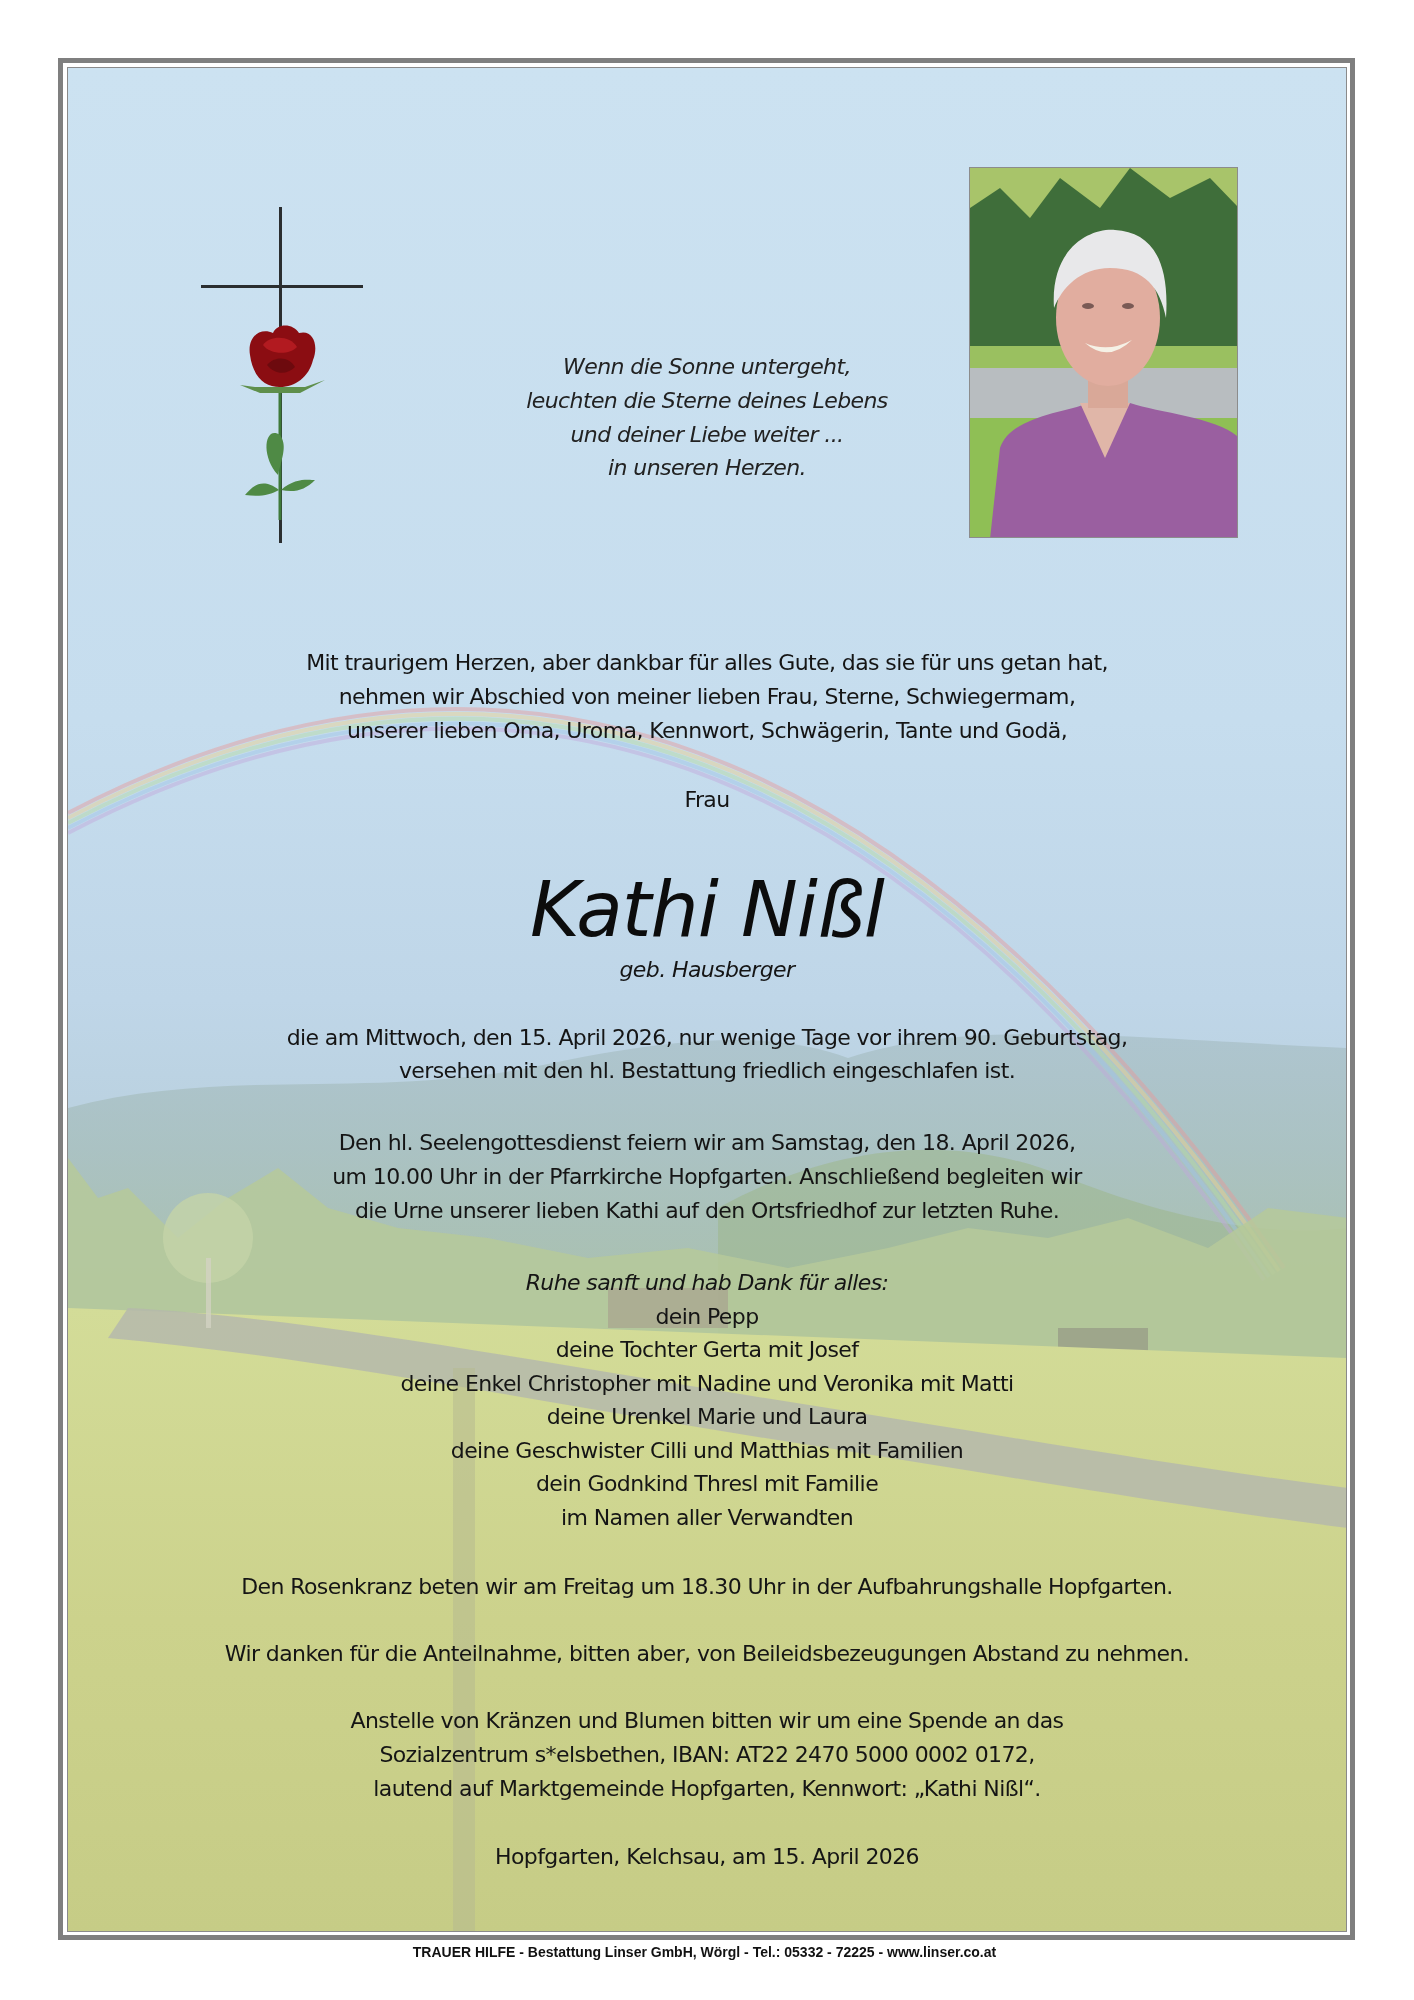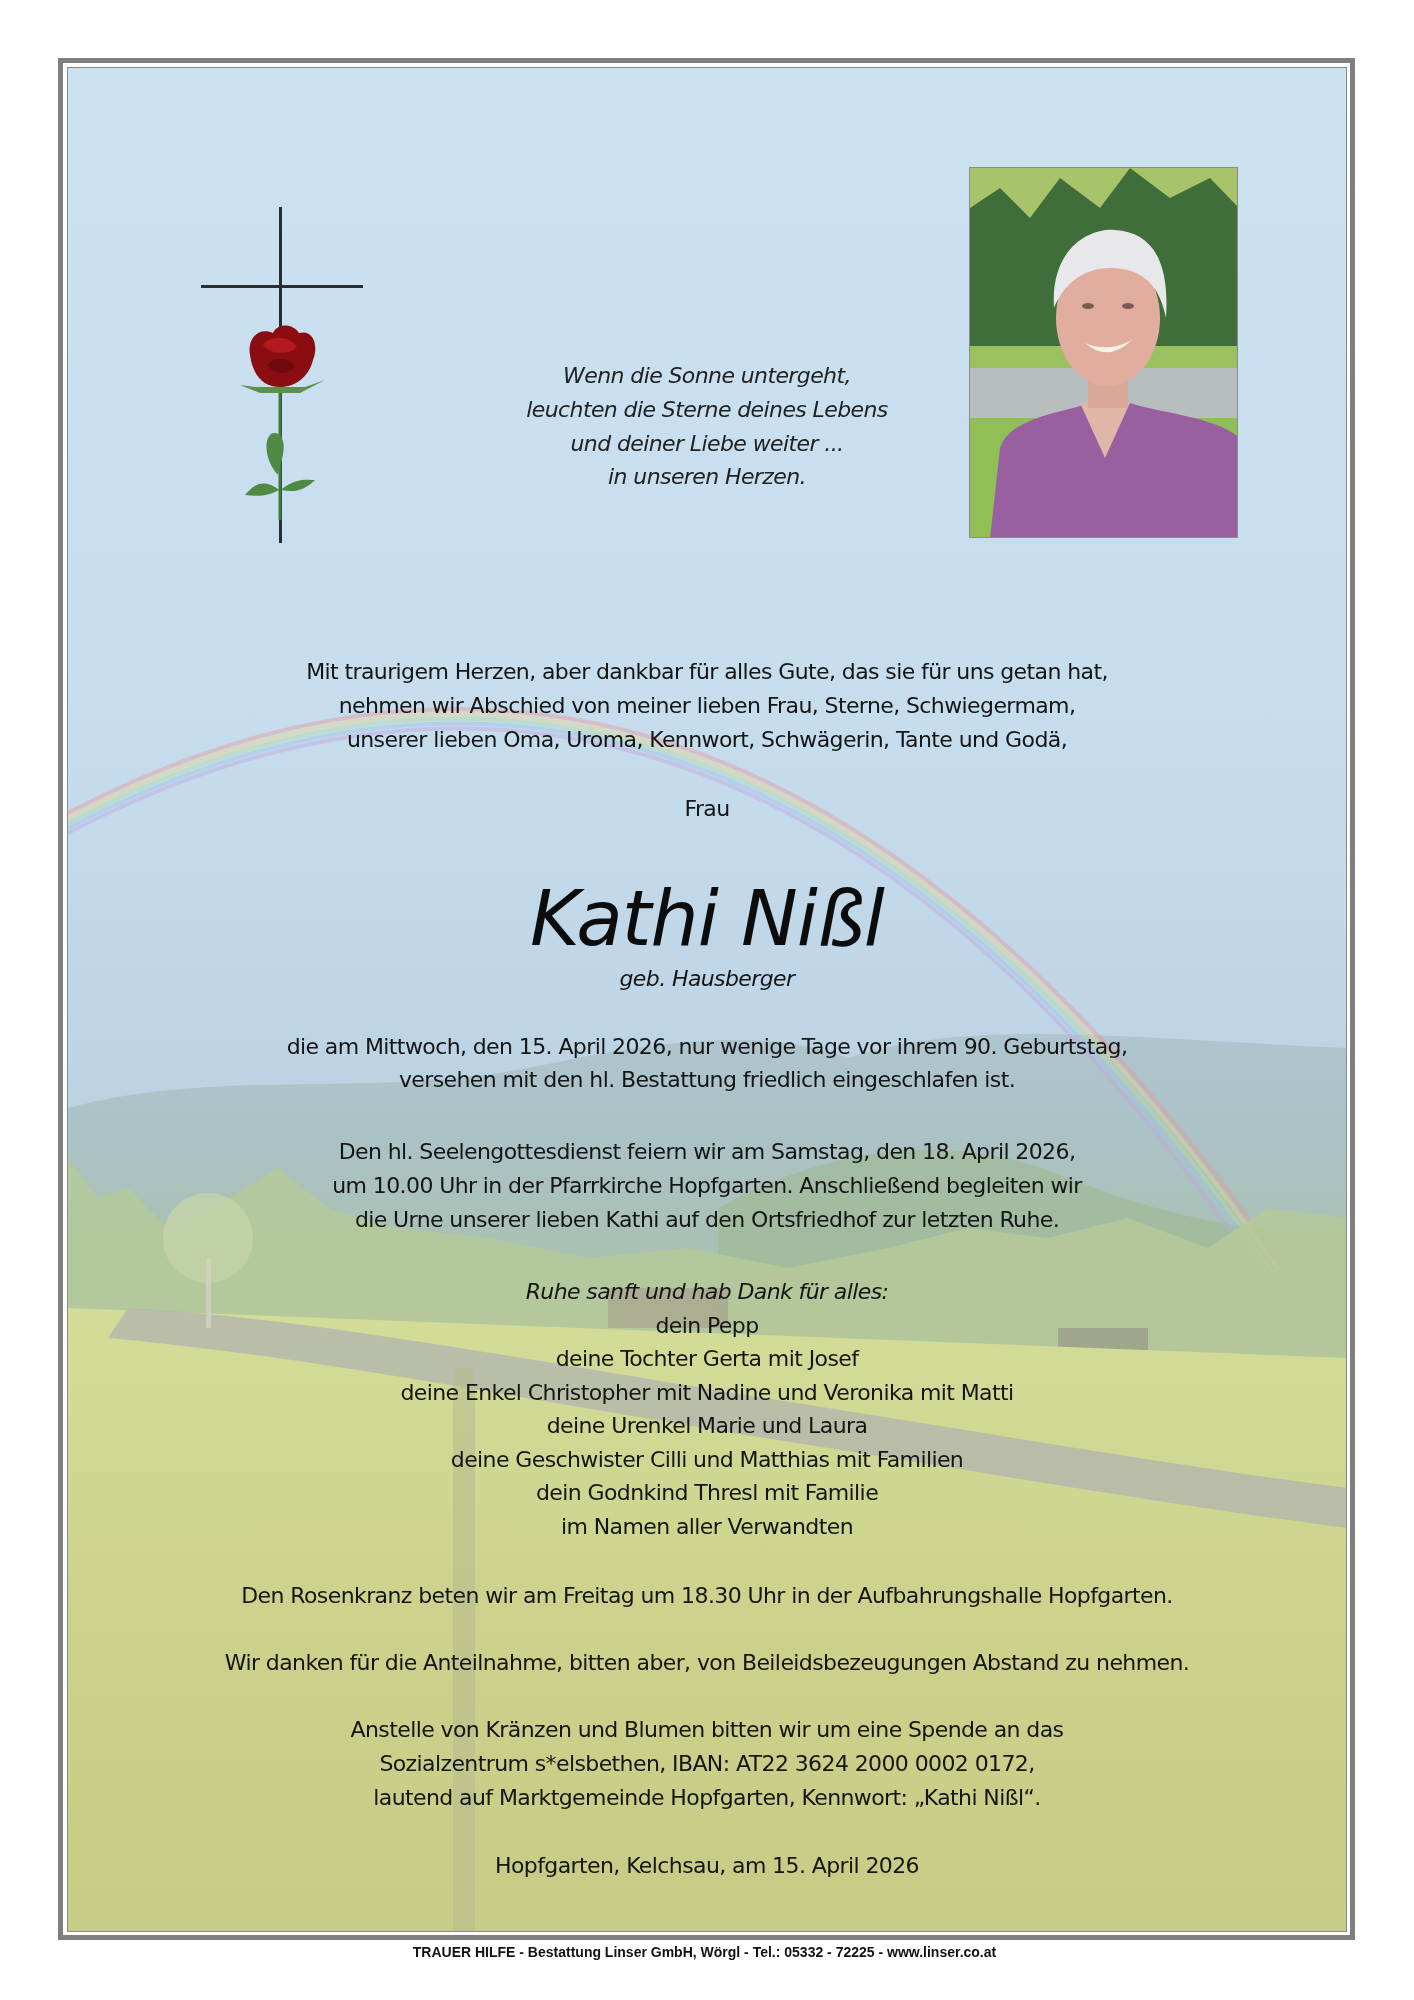--- a/index.html
+++ b/index.html
@@ -13,21 +13,21 @@
   }
   .card {
     position: absolute; left: 67px; top: 67px; width: 1280px; height: 1865px;
     box-sizing: border-box; border: 1px solid #8a8a8a; overflow: hidden;
     background: linear-gradient(180deg, #cce2f1 0%, #c6ddee 35%, #bfd6e8 50%, #b9d0de 58%, #bfd2c8 64%, #c8d6a6 70%, #cdd38e 78%, #c8cf88 100%);
   }
   .bg-layer { position: absolute; left: 0; top: 0; width: 1280px; height: 1865px; }
   .text-line {
     position: absolute; left: 0; width: 1414px; text-align: center; white-space: nowrap;
     font-family: "DejaVu Sans", sans-serif; font-size: 22px; letter-spacing: -0.6px; color: #151515;
-    transform: translateY(-50%); line-height: 1; margin-top: 9px;
+    transform: translateY(-50%); line-height: 1;
   }
   .italic { font-style: italic; }
   .poem { font-size: 22px; color: #222; }
   .name-line {
     font-family: "DejaVu Sans", sans-serif; font-style: italic; font-size: 76px;
     letter-spacing: -1px; color: #0c0c0c;
   }
   .photo {
     position: absolute; left: 969px; top: 167px; width: 269px; height: 371px;
     box-sizing: border-box; border: 1px solid #8c8c8c; overflow: hidden;
@@ -152,18 +152,18 @@
 <div class="text-line" style="top:1384px">deine Enkel Christopher mit Nadine und Veronika mit Matti</div>
 <div class="text-line" style="top:1417px">deine Urenkel Marie und Laura</div>
 <div class="text-line" style="top:1451px">deine Geschwister Cilli und Matthias mit Familien</div>
 <div class="text-line" style="top:1484px">dein Godnkind Thresl mit Familie</div>
 <div class="text-line" style="top:1518px">im Namen aller Verwandten</div>
 
 <div class="text-line" style="top:1587px">Den Rosenkranz beten wir am Freitag um 18.30 Uhr in der Aufbahrungshalle Hopfgarten.</div>
 <div class="text-line" style="top:1654px">Wir danken für die Anteilnahme, bitten aber, von Beileidsbezeugungen Abstand zu nehmen.</div>
 
 <div class="text-line" style="top:1721px">Anstelle von Kränzen und Blumen bitten wir um eine Spende an das</div>
-<div class="text-line" style="top:1755px">Sozialzentrum s*elsbethen, IBAN: AT22 3624 2000 0002 0172,</div>
+<div class="text-line" style="top:1755px">Sozialzentrum s*elsbethen, IBAN: AT22 2470 5000 0002 0172,</div>
 <div class="text-line" style="top:1789px">lautend auf Marktgemeinde Hopfgarten, Kennwort: „Kathi Nißl“.</div>
 
 <div class="text-line" style="top:1857px">Hopfgarten, Kelchsau, am 15. April 2026</div>
 
 <div class="footer">TRAUER HILFE - Bestattung Linser GmbH, Wörgl - Tel.: 05332 - 72225 - www.linser.co.at</div>
 
 </body></html>

